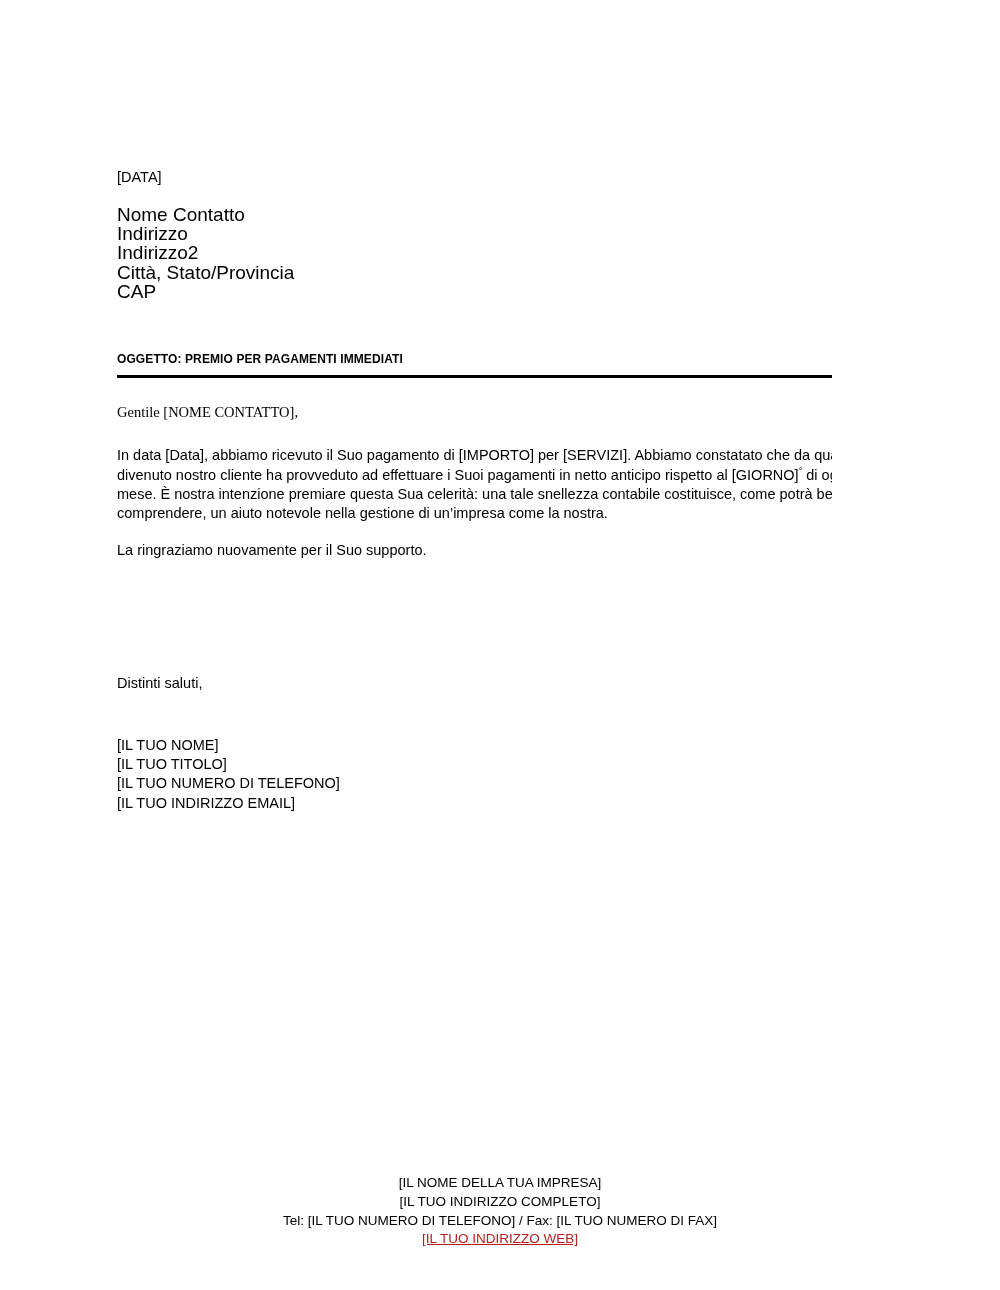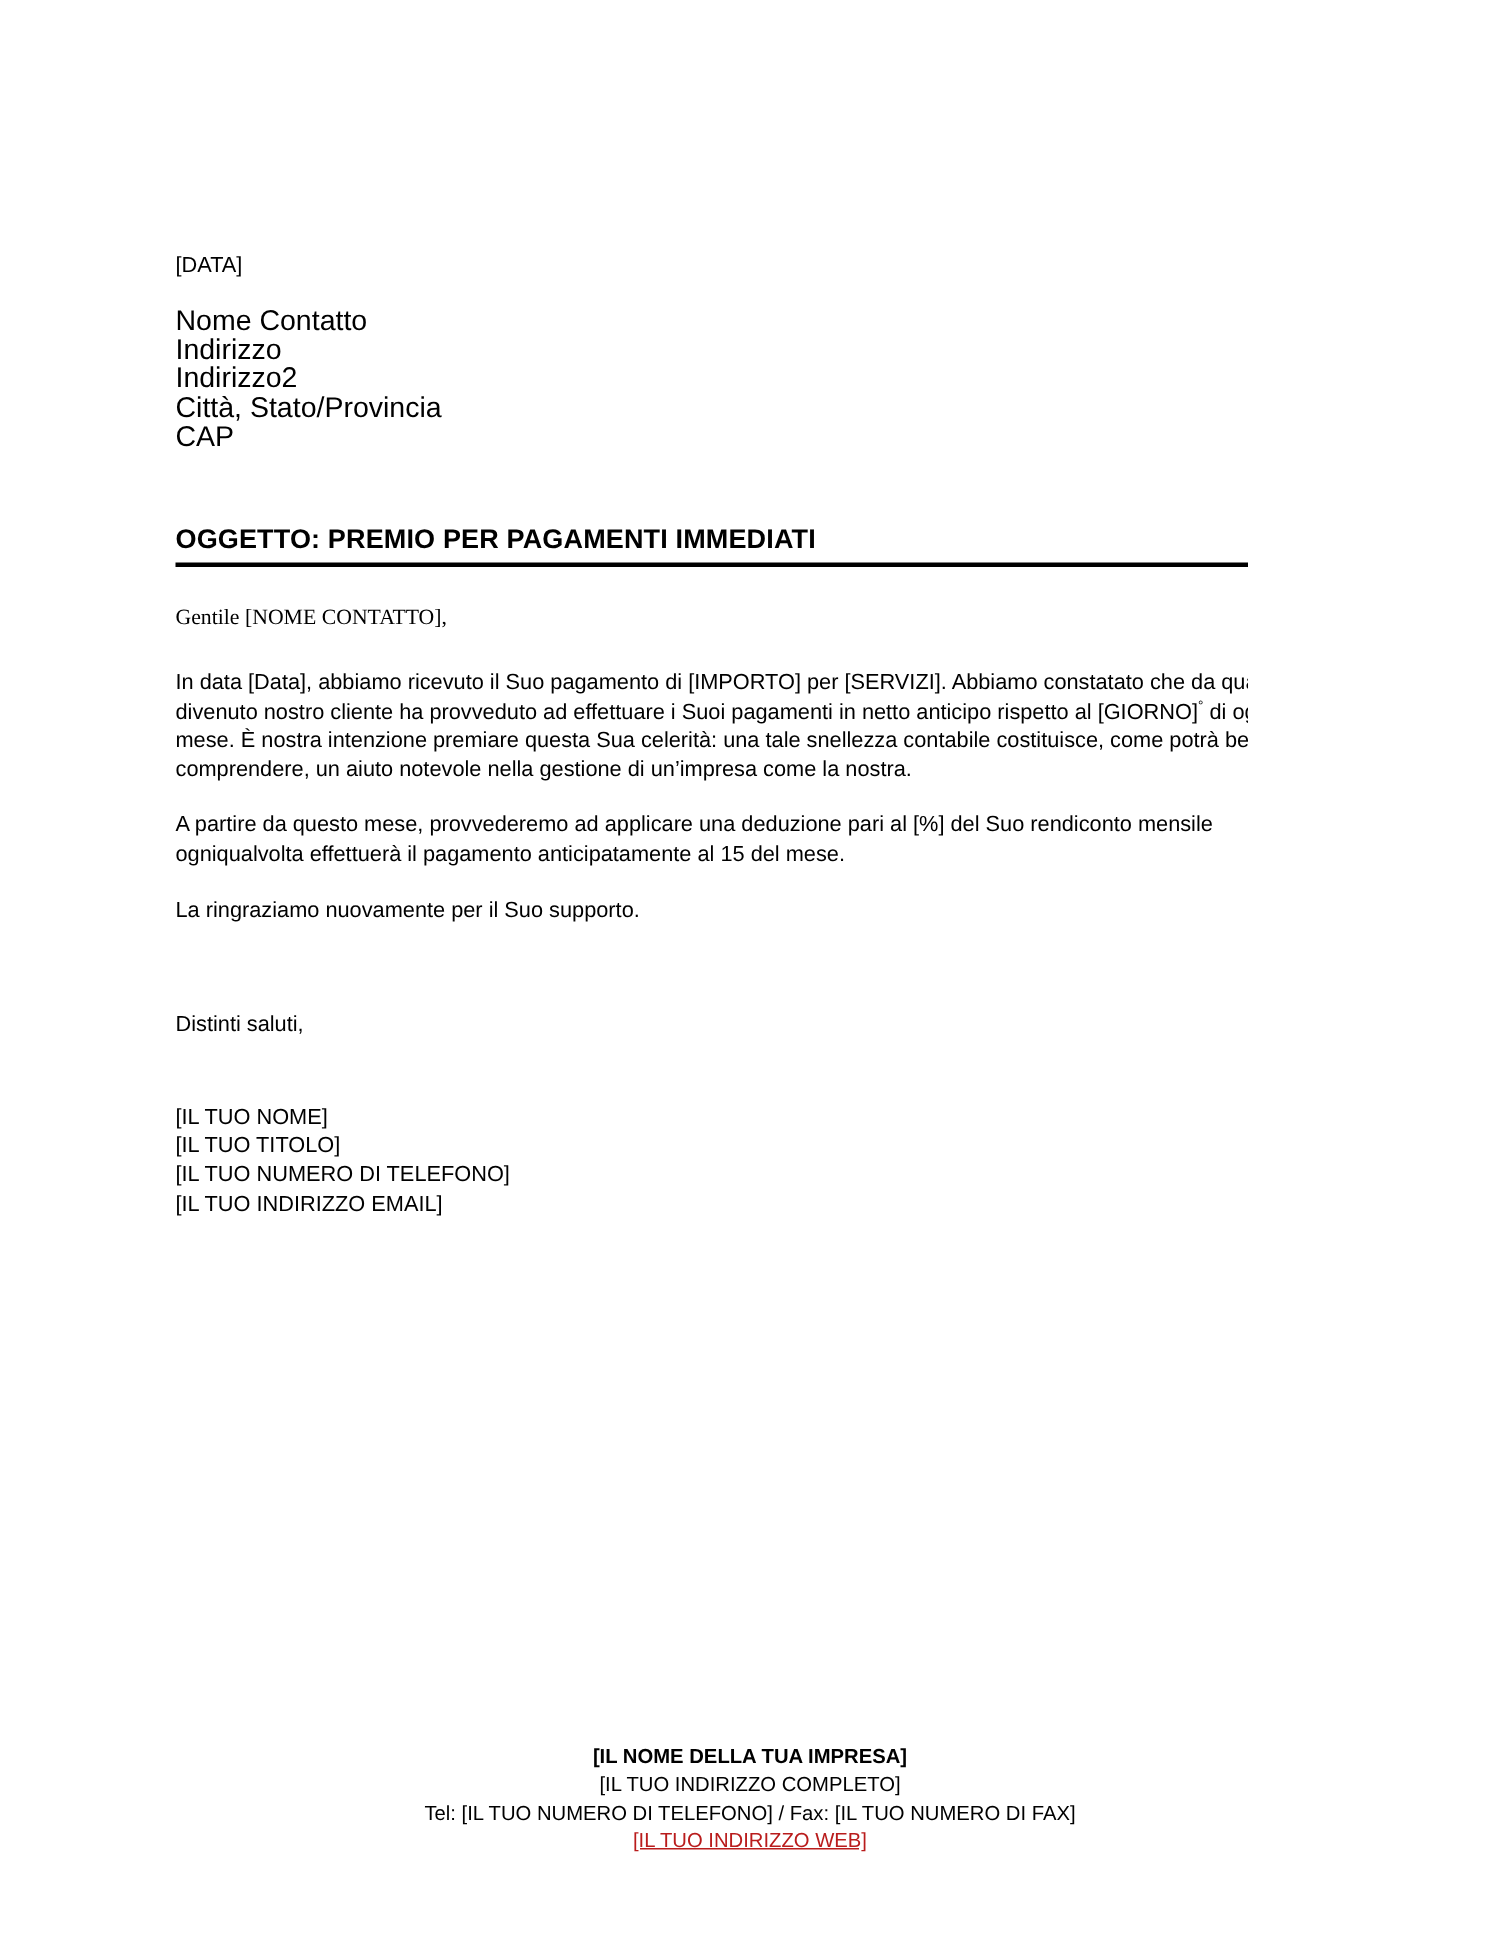--- a/index.html
+++ b/index.html
@@ -42,21 +42,21 @@
   .recipient div {
     white-space: nowrap;
   }
   .subject-block {
     position: absolute;
     left: 0;
     top: 350px;
     width: 768px;
   }
   .subject-line {
-    font-size: 18px;
+    font-size: 12px;
     font-weight: bold;
     line-height: 19px;
     letter-spacing: 0.1px;
     white-space: nowrap;
   }
   .subject-rule {
     margin-top: 6px;
     width: 768px;
     height: 3px;
     background: #000000;
@@ -105,21 +105,22 @@
   .footer {
     position: absolute;
     left: 0;
     top: 1162px;
     width: 1000px;
     text-align: center;
     font-size: 13.5px;
     line-height: 18.8px;
   }
   .footer .company {
-    font-weight: bold;
+    font-weight: normal;
+    margin-top: 12px;
   }
   .footer .weblink {
     color: #b91c1c;
     text-decoration: underline;
     cursor: pointer;
   }
 </style>
 </head>
 <body>
 
@@ -137,21 +138,20 @@
     </div>
 
     <div class="subject-block">
       <div class="subject-line">OGGETTO: PREMIO PER PAGAMENTI IMMEDIATI</div>
       <div class="subject-rule"></div>
     </div>
 
     <div class="body-block">
       <p class="salutation">Gentile [NOME CONTATTO],</p>
       <p><span>In data [Data], abbiamo ricevuto il Suo pagamento di [IMPORTO] per [SERVIZI]. Abbiamo constatato che da quando è divenuto nostro cliente ha provveduto ad effettuare i Suoi pagamenti in netto anticipo rispetto al [GIORNO]</span><sup class="ordinal">°</sup><span> di ogni mese. È nostra intenzione premiare questa Sua celerità: una tale snellezza contabile costituisce, come potrà ben comprendere, un aiuto notevole nella gestione di un’impresa come la nostra.</span></p>
-      <p>A partire da questo mese, provvederemo ad applicare una deduzione pari al [%] del Suo rendiconto mensile ogniqualvolta effettuerà il pagamento anticipatamente al 15 del mese.</p>
       <p class="last-para">La ringraziamo nuovamente per il Suo supporto.</p>
     </div>
 
     <div class="closing">Distinti saluti,</div>
 
     <div class="signature">
       <div>[IL TUO NOME]</div>
       <div>[IL TUO TITOLO]</div>
       <div>[IL TUO NUMERO DI TELEFONO]</div>
       <div>[IL TUO INDIRIZZO EMAIL]</div>

